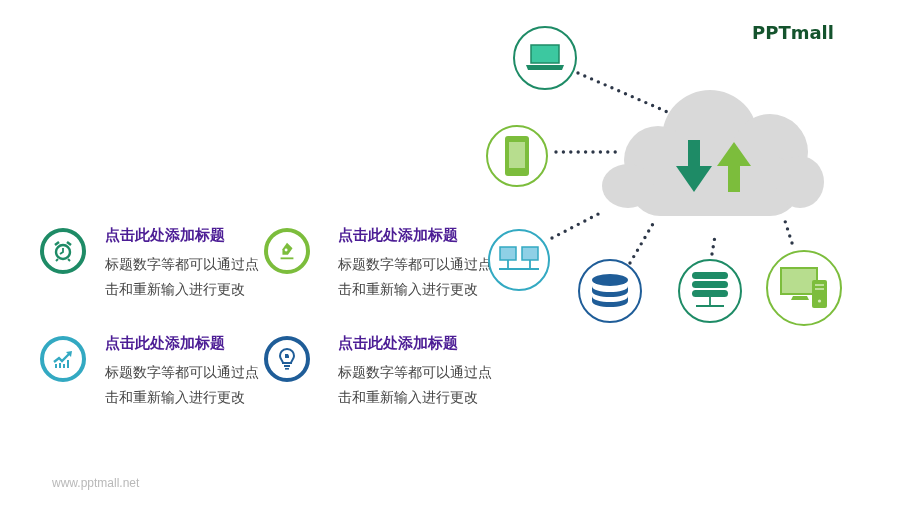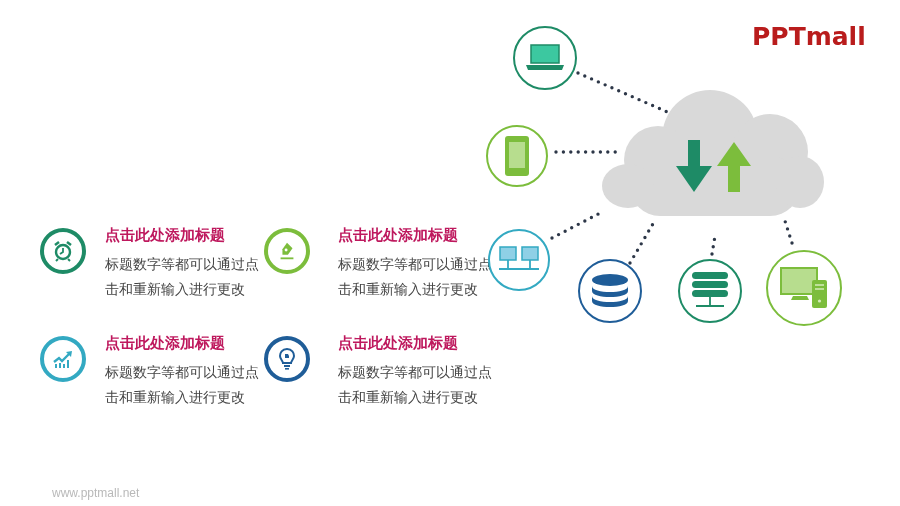--- a/index.html
+++ b/index.html
@@ -1,37 +1,37 @@
 <!DOCTYPE html>
 <html><head>
   <meta charset="utf-8">
   <style>
     * { margin: 0; padding: 0; box-sizing: border-box; }
     html, body { width: 900px; height: 506px; background: #ffffff; overflow: hidden; }
     body { position: relative; font-family: "DejaVu Sans", "Liberation Sans", sans-serif; }
 
     .logo {
       position: absolute; left: 752px; top: 22px;
-      font-family: "DejaVu Sans", sans-serif; font-size: 25px; font-weight: bold;
-      color: #b91c1c; letter-spacing: 0px;
+      font-family: "DejaVu Sans", sans-serif; font-size: 18px; font-weight: bold;
+      color: #14532d; letter-spacing: 0px;
     }
     .footer-url {
       position: absolute; left: 52px; top: 476px;
-      font-size: 12px; color: #b9b9b9; font-family: "Liberation Sans", sans-serif; margin-top: 10px;
+      font-size: 12px; color: #b9b9b9; font-family: "Liberation Sans", sans-serif;
     }
 
     .item { position: absolute; width: 230px; height: 80px; }
     .item .icon-ring {
       position: absolute; left: 0; top: 0; width: 46px; height: 46px;
       border-radius: 50%; border: 4px solid #1e8b66;
       display: flex; align-items: center; justify-content: center;
     }
     .item .title {
       position: absolute; left: 65px; top: -2px;
-      font-size: 15px; font-weight: bold; color: #be185d; white-space: nowrap;
+      font-size: 15px; font-weight: bold; color: #4c1d95; white-space: nowrap;
     }
     .item .desc {
       position: absolute; left: 65px; top: 24px; width: 160px;
       font-size: 14px; color: #444; line-height: 25px;
     }
 
     .cloud { position: absolute; left: 600px; top: 86px; width: 226px; height: 130px; }
 
     .device {
       position: absolute; border-radius: 50%; background: #fff;

